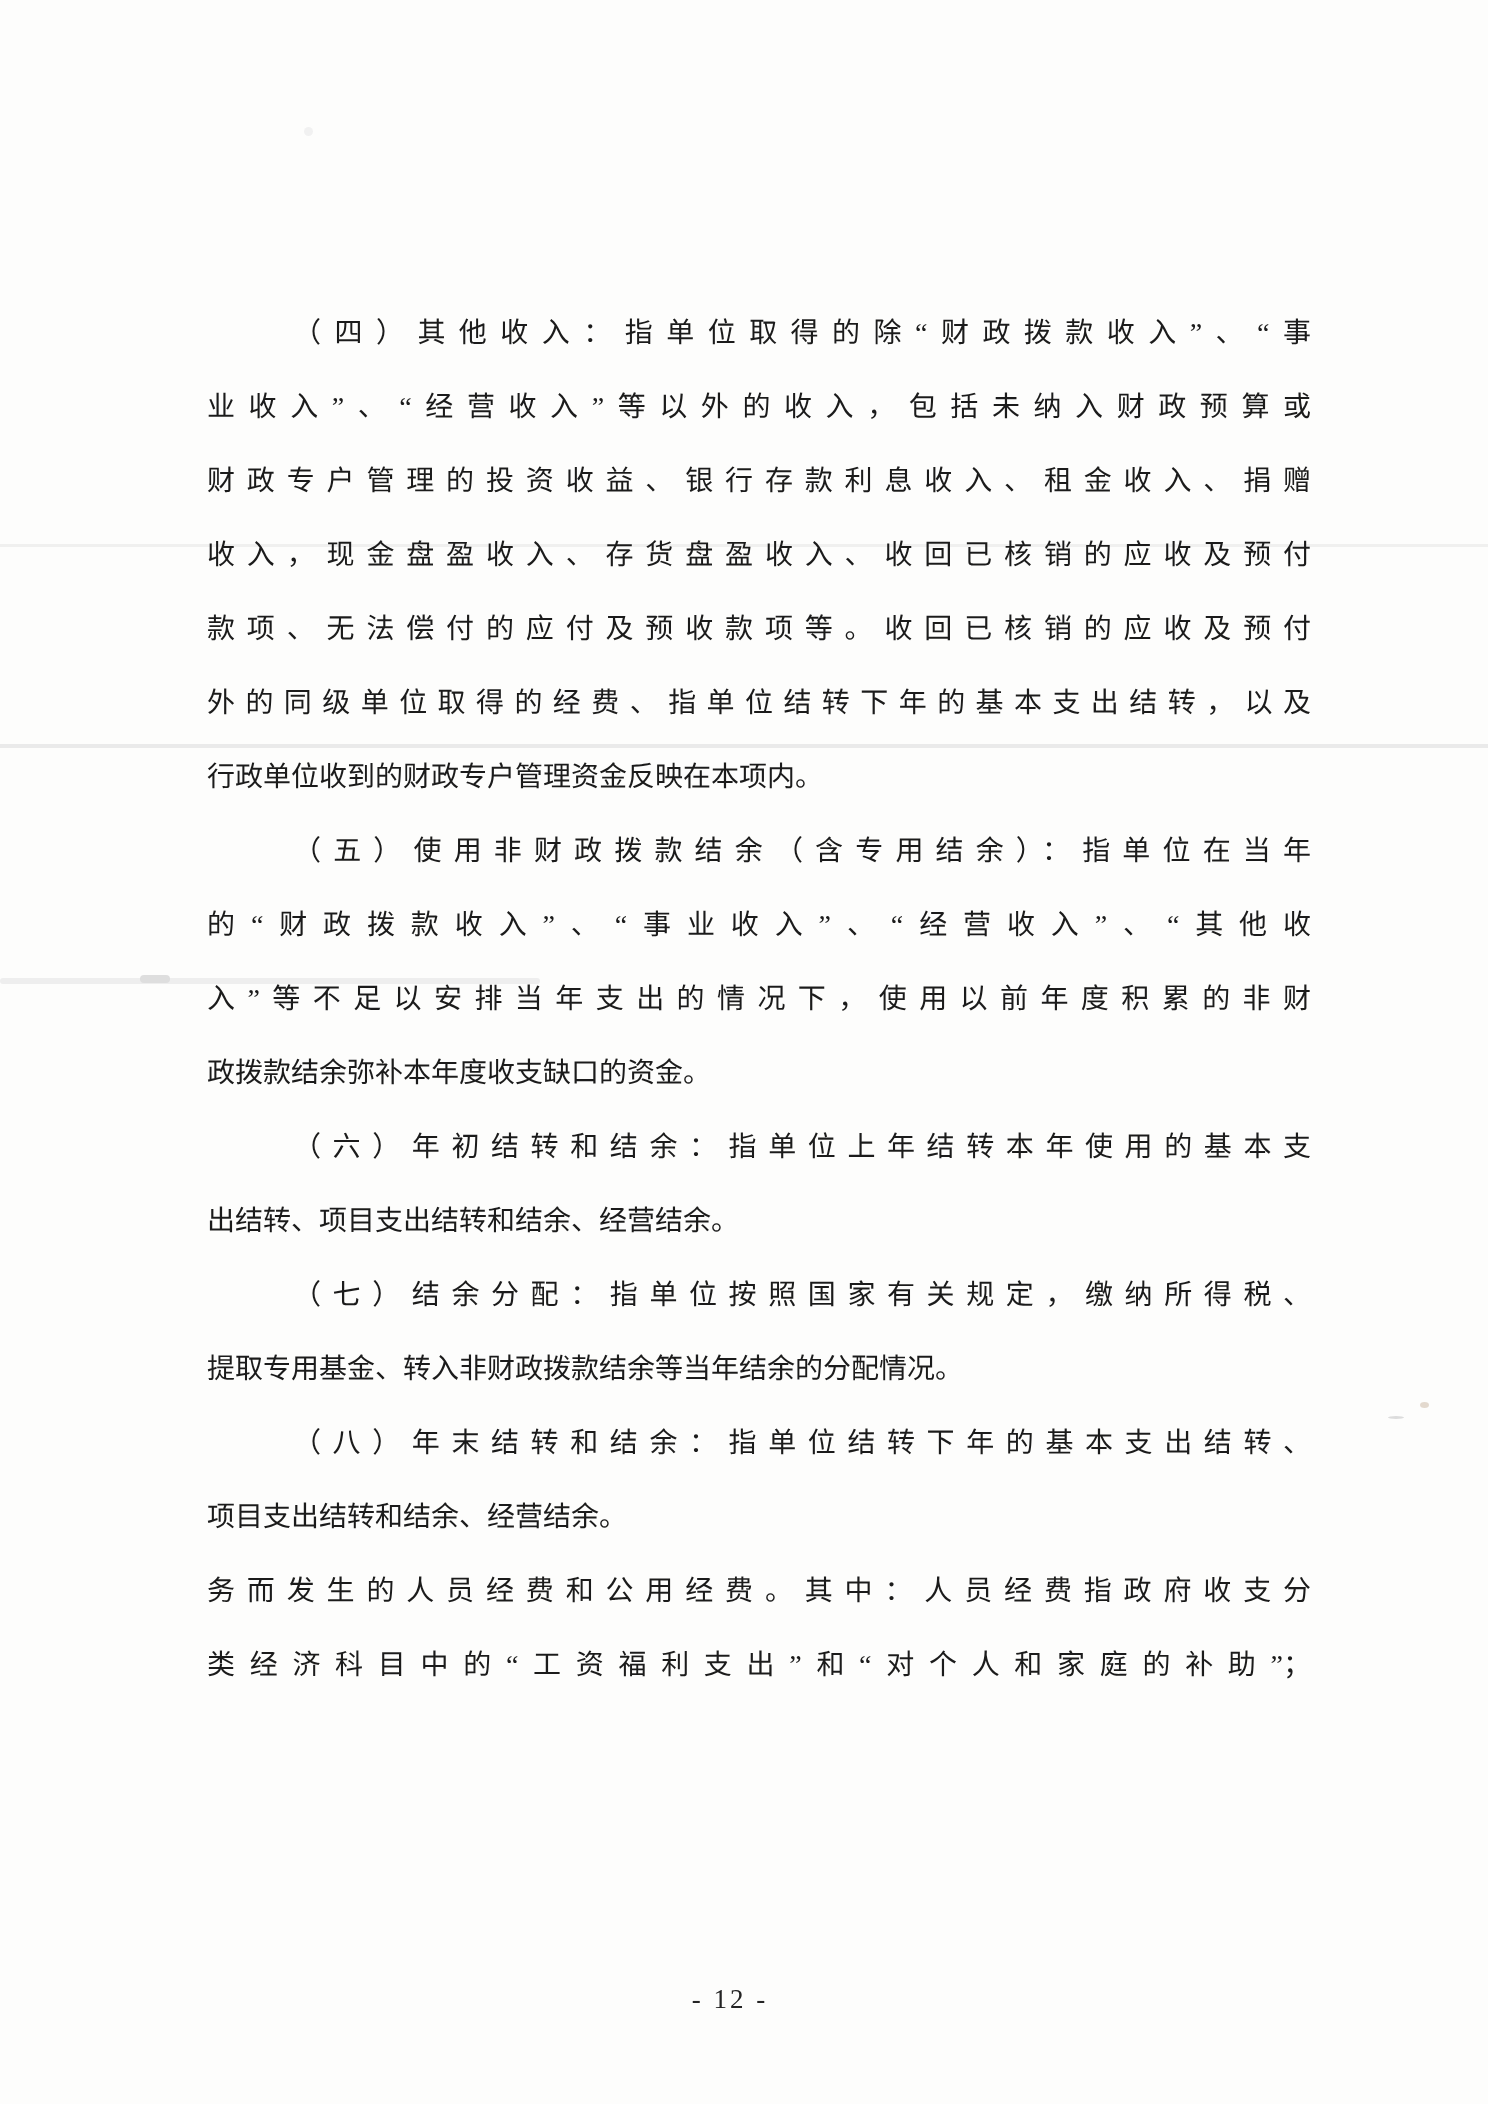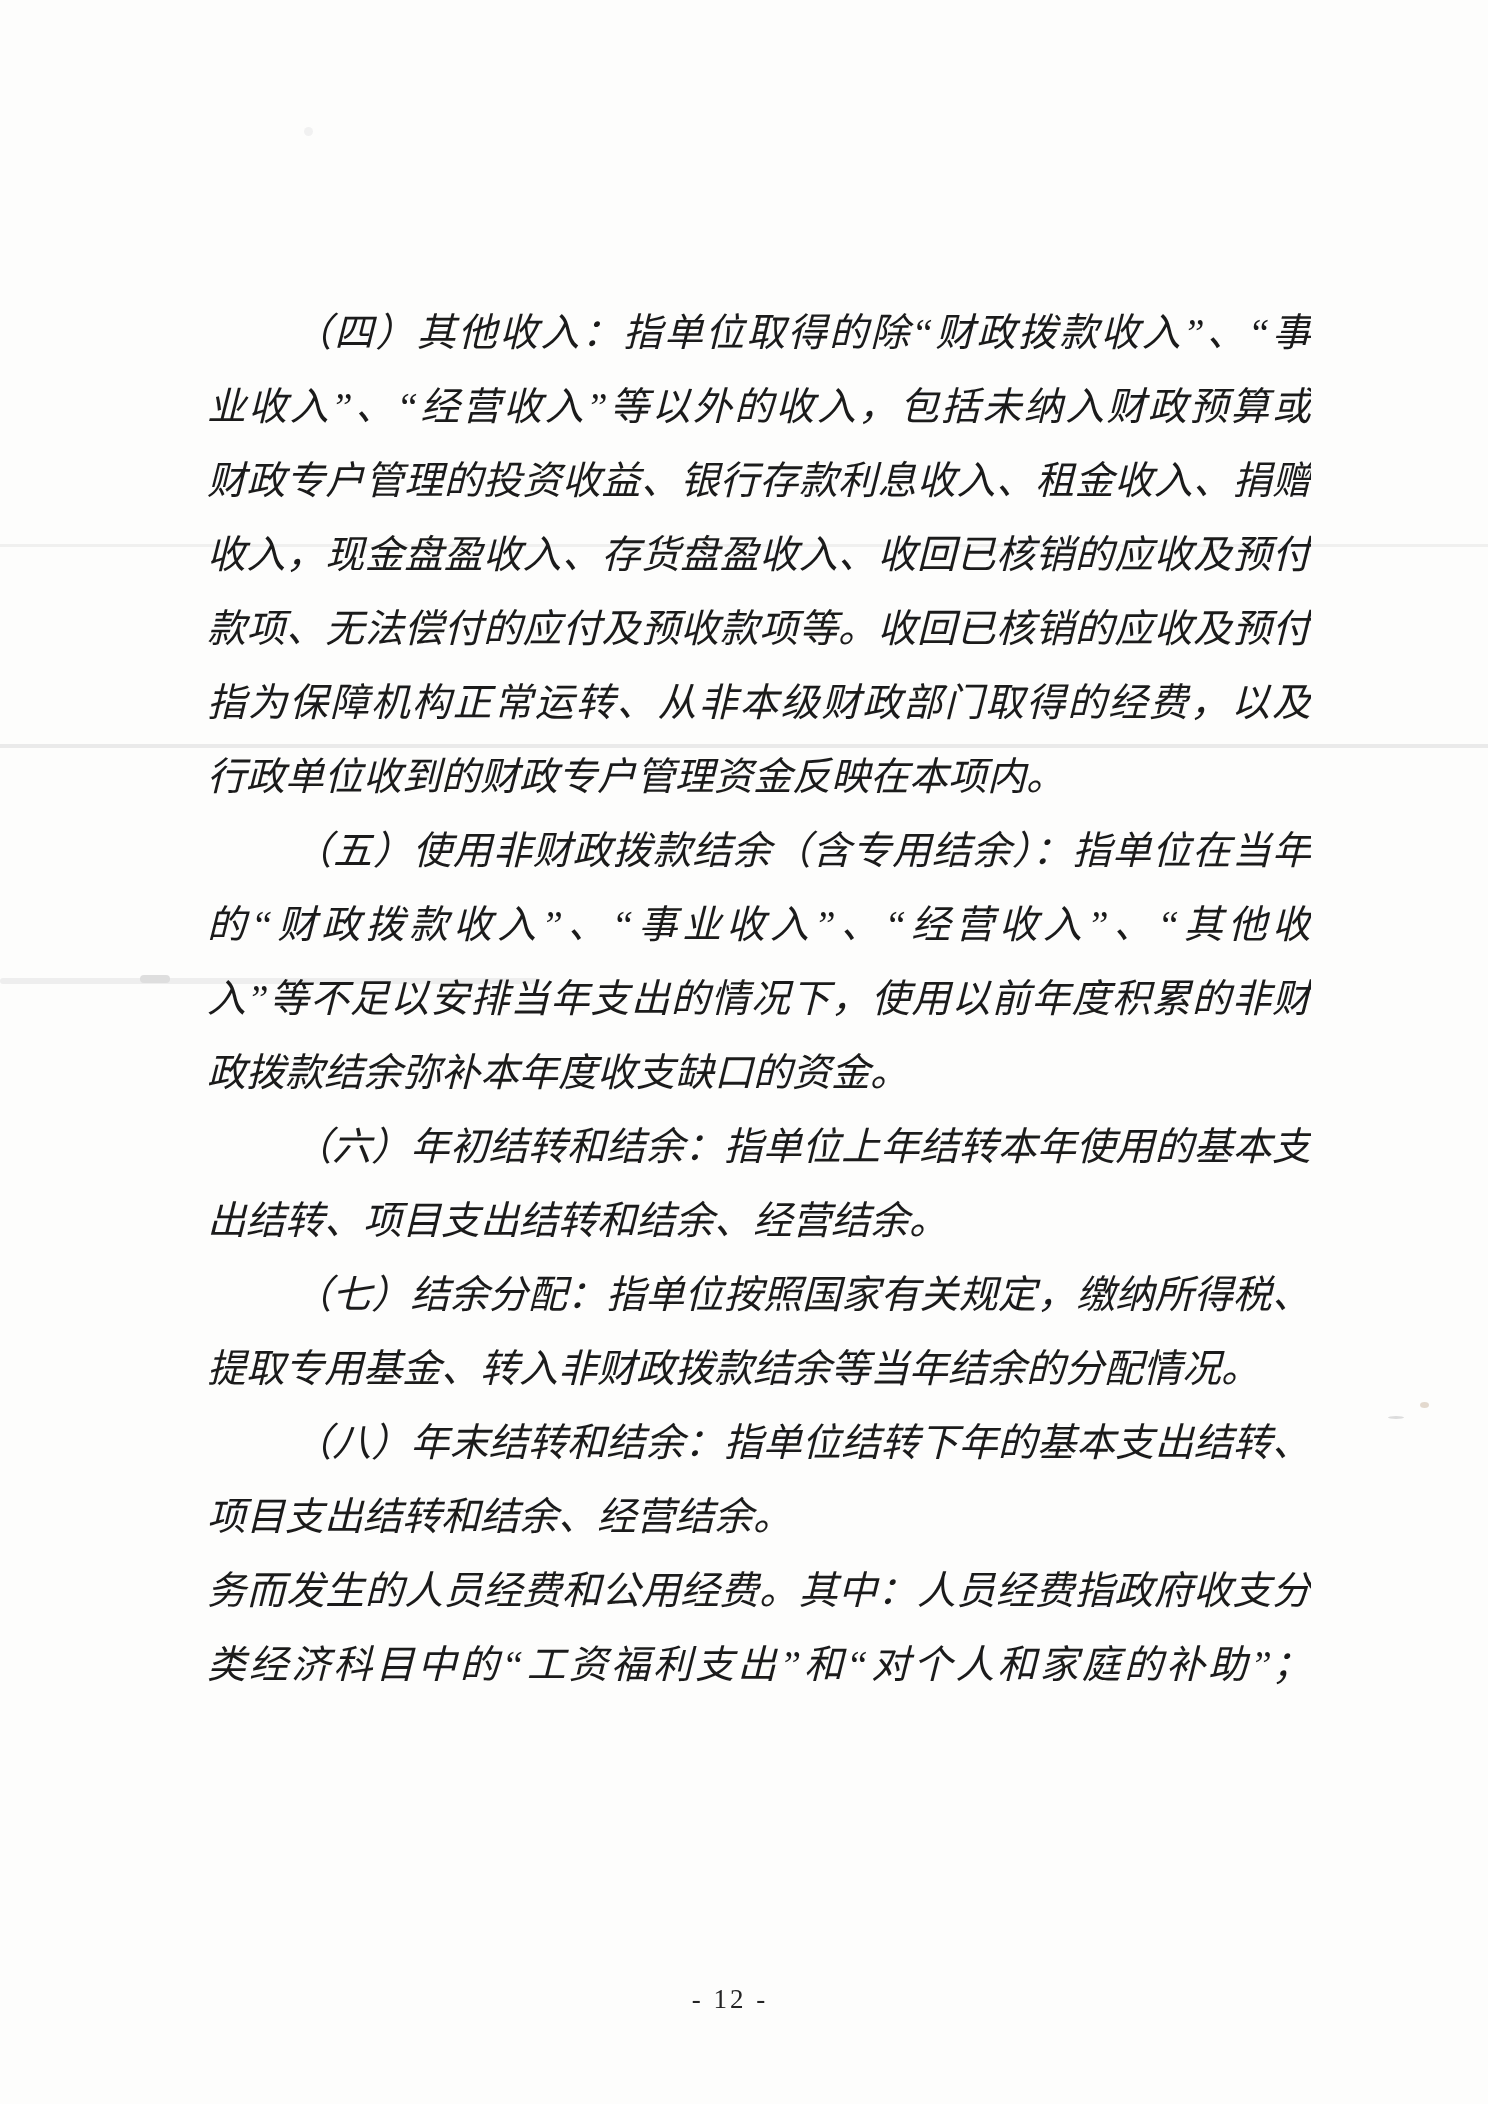--- a/index.html
+++ b/index.html
@@ -15,29 +15,28 @@
     color: #1b1b1b;
     overflow: hidden;
   }
   
   .text-block {
     position: absolute;
     left: 207px; top: 296px;
     width: 1104px;
   }
   .line {
-    font-size: 39px;
+    font-size: 28px;
     height: 74px;
     line-height: 74px;
     text-align: justify;
     text-align-last: justify;
     overflow: hidden;
     white-space: normal;
     letter-spacing: 0;
-    font-style: italic;
   }
   .line.indent { padding-left: 86px; }
   .line.plast { text-align-last: left; }
   
   .footer {
     position: absolute;
     left: 0; right: 0;
     top: 1984px;
     text-align: center;
     transform: translateX(-14px);
@@ -68,21 +67,21 @@
   <div class="speck speck-2"></div>
   <div class="speck speck-3"></div>
   <div class="speck speck-4"></div>
 
   <main class="text-block">
     <div class="line indent">（四）其他收入：指单位取得的除“财政拨款收入”、“事</div>
     <div class="line">业收入”、“经营收入”等以外的收入，包括未纳入财政预算或</div>
     <div class="line">财政专户管理的投资收益、银行存款利息收入、租金收入、捐赠</div>
     <div class="line">收入，现金盘盈收入、存货盘盈收入、收回已核销的应收及预付</div>
     <div class="line">款项、无法偿付的应付及预收款项等。收回已核销的应收及预付</div>
-    <div class="line">指为保障机构正常运转、从非本级财政部门取得的经费，以及</div>
+    <div class="line">外的同级单位取得的经费、指单位结转下年的基本支出结转，以及</div>
     <div class="line plast">行政单位收到的财政专户管理资金反映在本项内。</div>
     <div class="line indent">（五）使用非财政拨款结余（含专用结余）：指单位在当年</div>
     <div class="line">的“财政拨款收入”、“事业收入”、“经营收入”、“其他收</div>
     <div class="line">入”等不足以安排当年支出的情况下，使用以前年度积累的非财</div>
     <div class="line plast">政拨款结余弥补本年度收支缺口的资金。</div>
     <div class="line indent">（六）年初结转和结余：指单位上年结转本年使用的基本支</div>
     <div class="line plast">出结转、项目支出结转和结余、经营结余。</div>
     <div class="line indent">（七）结余分配：指单位按照国家有关规定，缴纳所得税、</div>
     <div class="line plast">提取专用基金、转入非财政拨款结余等当年结余的分配情况。</div>
     <div class="line indent">（八）年末结转和结余：指单位结转下年的基本支出结转、</div>

